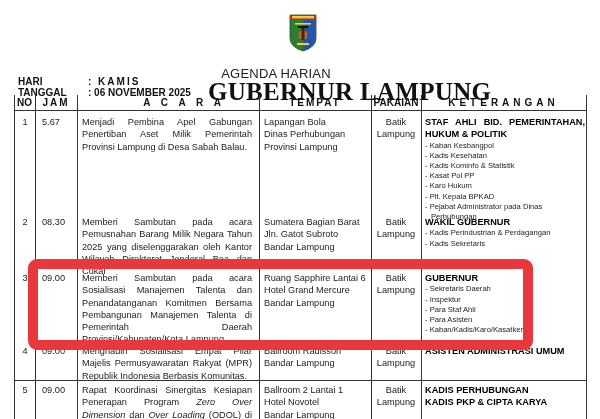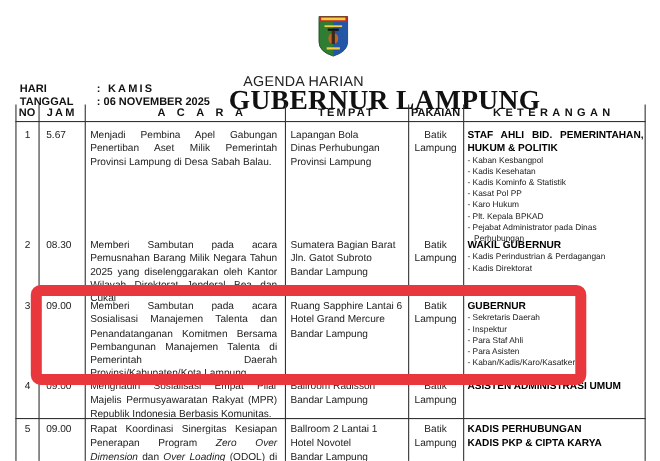--- a/index.html
+++ b/index.html
@@ -130,21 +130,21 @@
       <div>Jln. Gatot Subroto</div>
       <div>Bandar Lampung</div>
     </div>
     <div class="cell pakaian" style="left:372px; top:216px;">
       <div>Batik</div>
       <div>Lampung</div>
     </div>
     <div class="cell ket" style="left:425px; top:216px;">
       <div class="head">WAKIL GUBERNUR</div>
       <div class="item">- Kadis Perindustrian &amp; Perdagangan</div>
-      <div class="item">- Kadis Direktorat</div>
+      <div class="item">- Kadis Sekretaris</div>
     </div>
   </div>
 
   <div>
     <div class="cell no" style="left:15px; top:272px;">3</div>
     <div class="cell jam" style="left:38px; top:272px;">09.00</div>
     <div class="cell acara last" style="left:82px; top:272px;">Memberi Sambutan pada acara Sosialisasi Manajemen Talenta dan Penandatanganan Komitmen Bersama Pembangunan Manajemen Talenta di Pemerintah Daerah Provinsi/Kabupaten/Kota Lampung.</div>
     <div class="cell tempat" style="left:264px; top:272px;">
       <div>Ruang Sapphire Lantai 6</div>
       <div>Hotel Grand Mercure</div>

